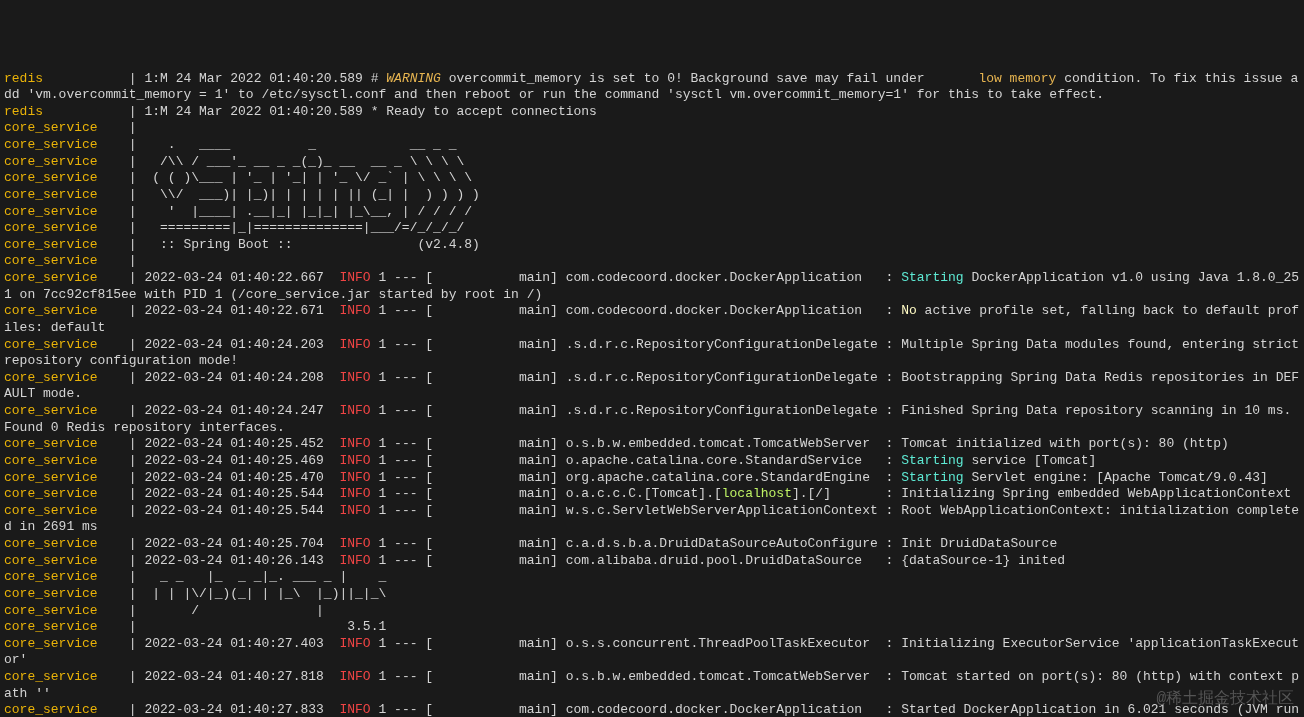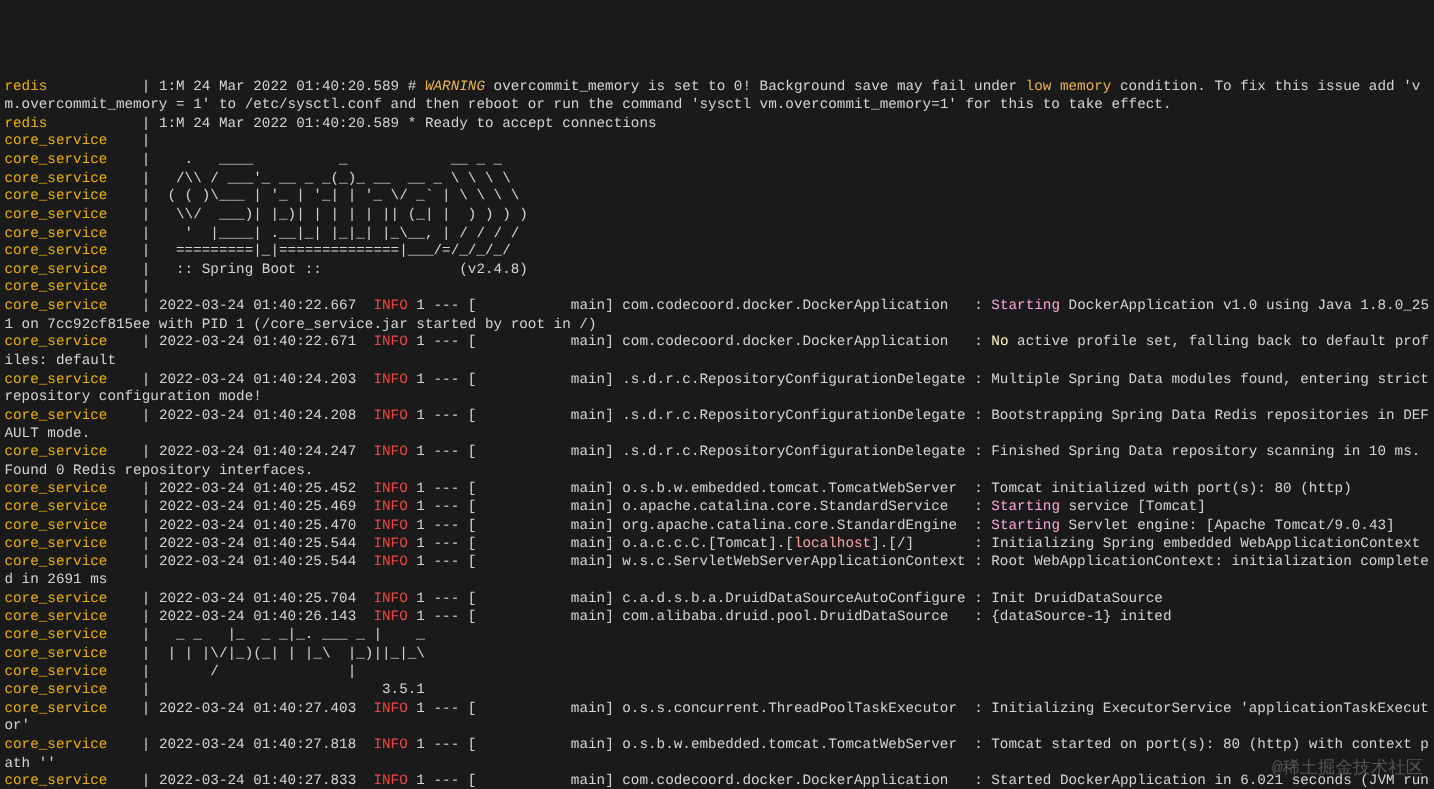--- a/index.html
+++ b/index.html
@@ -11,24 +11,24 @@
     line-height: 1.28;
     padding: 4px;
     width: 1304px;
     overflow: hidden;
     white-space: pre-wrap;
     word-break: break-all;
   }
   .svc { color: #eab308; }
   .warn { color: #e6b450; font-style: italic; }
   .info { color: #ef4444; }
-  .starting { color: #f9a8d4; }
+  .starting { color: #5eead4; }
   .no { color: #fef9c3; }
-  .localhost { color: #fca5a5; }
-  .lowmem { color: #e6b450; }
+  .localhost { color: #bef264; }
+  .lowmem { color: #e6b450; margin-left: 46px; }
   .watermark {
     position: fixed;
     bottom: 8px;
     right: 10px;
     color: #555;
     font-size: 16px;
   }
 </style>
 </head>
 <body>

